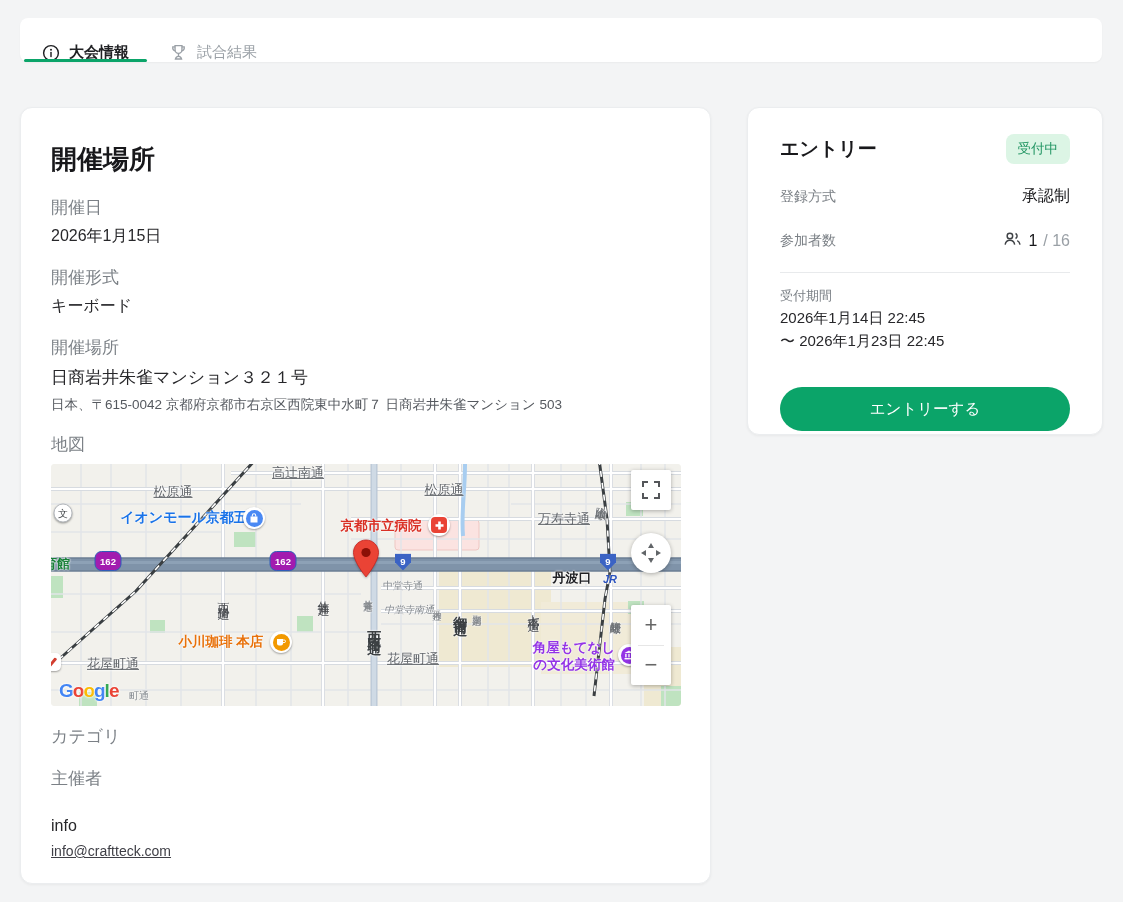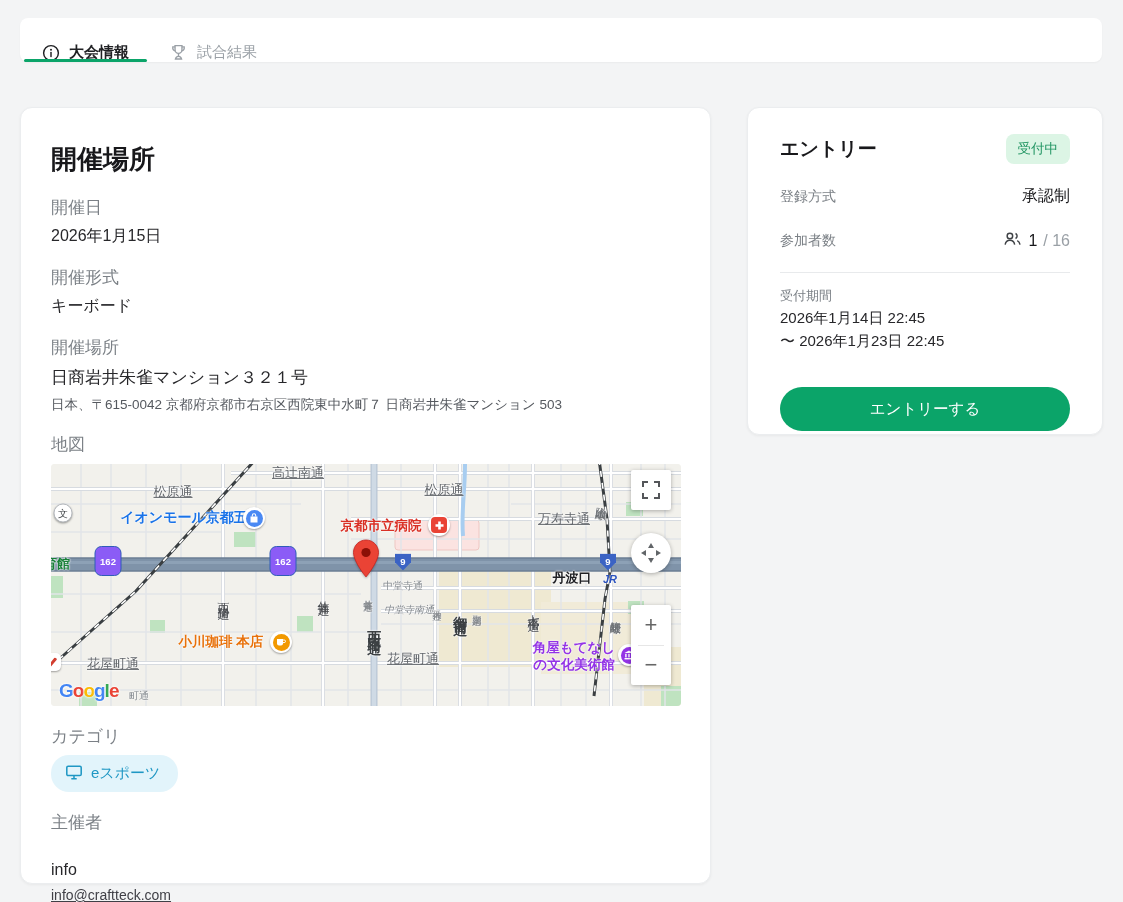--- a/index.html
+++ b/index.html
@@ -58,21 +58,21 @@
   .poi-orange { font-size:13.5px; color:#e8710a; font-weight:bold; }
   .poi-purple { font-size:13.5px; color:#9334e6; font-weight:bold; }
   .poi-green { font-size:13px; color:#188038; font-weight:bold; }
   .station { font-size:13px; color:#202124; font-weight:bold; }
 
   .poi { position:absolute; transform:translate(-50%,-50%); display:flex; align-items:center; justify-content:center; }
   .pin-circle { width:22px; height:22px; border-radius:50%; background:#fff; box-shadow:0 1px 2px rgba(0,0,0,.35); display:flex; align-items:center; justify-content:center; }
   .pin-inner { width:17px; height:17px; border-radius:50%; display:flex; align-items:center; justify-content:center; }
 
   .route-badge { position:absolute; transform:translate(-50%,-50%); color:#fff; font-weight:bold; display:flex; align-items:center; justify-content:center; pointer-events:none; }
-  .rb-oval { width:27px; height:30px; background:#8b5cf6; border:1px solid #2f5cb8; border-radius:7px; font-size:9.5px; }
+  .rb-oval { width:27px; height:20px; background:#a21caf; border:1px solid #2f5cb8; border-radius:7px; font-size:9.5px; }
   .rb-shield { width:16px; height:17px; background:#3b63c4; clip-path:polygon(0 0,100% 0,100% 52%,50% 100%,0 52%); font-size:9.5px; padding-bottom:3px; }
 
   .map-ctl { position:absolute; background:#fff; box-shadow:0 1px 4px rgba(0,0,0,.3); display:flex; align-items:center; justify-content:center; cursor:pointer; }
   .ctl-full { right:10px; top:6px; width:40px; height:40px; border-radius:2px; }
   .ctl-pan { right:10px; top:69px; width:40px; height:40px; border-radius:50%; }
   .ctl-zoom { right:10px; top:141px; width:40px; height:80px; border-radius:2px; flex-direction:column; }
   .zoom-btn { width:40px; height:40px; display:flex; align-items:center; justify-content:center; font-size:22px; color:#666; cursor:pointer; }
   .zoom-sep { width:26px; border-top:1px solid #e6e6e6; }
 
   .glogo { position:absolute; left:8px; bottom:4px; font-size:19px; font-weight:bold; letter-spacing:-1px; text-shadow:0 0 2px #fff,0 0 3px #fff; cursor:pointer; }
@@ -336,29 +336,20 @@
         <div class="zoom-sep"></div>
         <div class="zoom-btn">−</div>
       </div>
 
       <div class="glogo"><span style="color: rgb(66, 133, 244);">G</span><span style="color: rgb(234, 67, 53);">o</span><span style="color: rgb(251, 188, 4);">o</span><span style="color: rgb(66, 133, 244);">g</span><span style="color: rgb(52, 168, 83);">l</span><span style="color: rgb(234, 67, 53);">e</span></div>
     </div>
   </div>
 
   <div class="fgroup">
     <div class="flabel">カテゴリ</div>
-    <div class="cat-badge">
-      <span>
-        <svg width="18" height="18" viewBox="0 0 20 20" fill="none" stroke="#1f97c4" stroke-width="1.7">
-            <rect x="2" y="3.5" width="16" height="10.5" rx="1.5"></rect>
-            <path d="M7 17.5h6M10 14v3.5"></path>
-          </svg>
-      </span>
-      <span>eスポーツ</span>
-    </div>
   </div>
 
   <div class="fgroup">
     <div class="flabel">主催者</div>
     <div class="org-name">info</div>
     <a class="org-email">info@craftteck.com</a>
   </div>
 </div>
 
 <div class="card entry-card">

